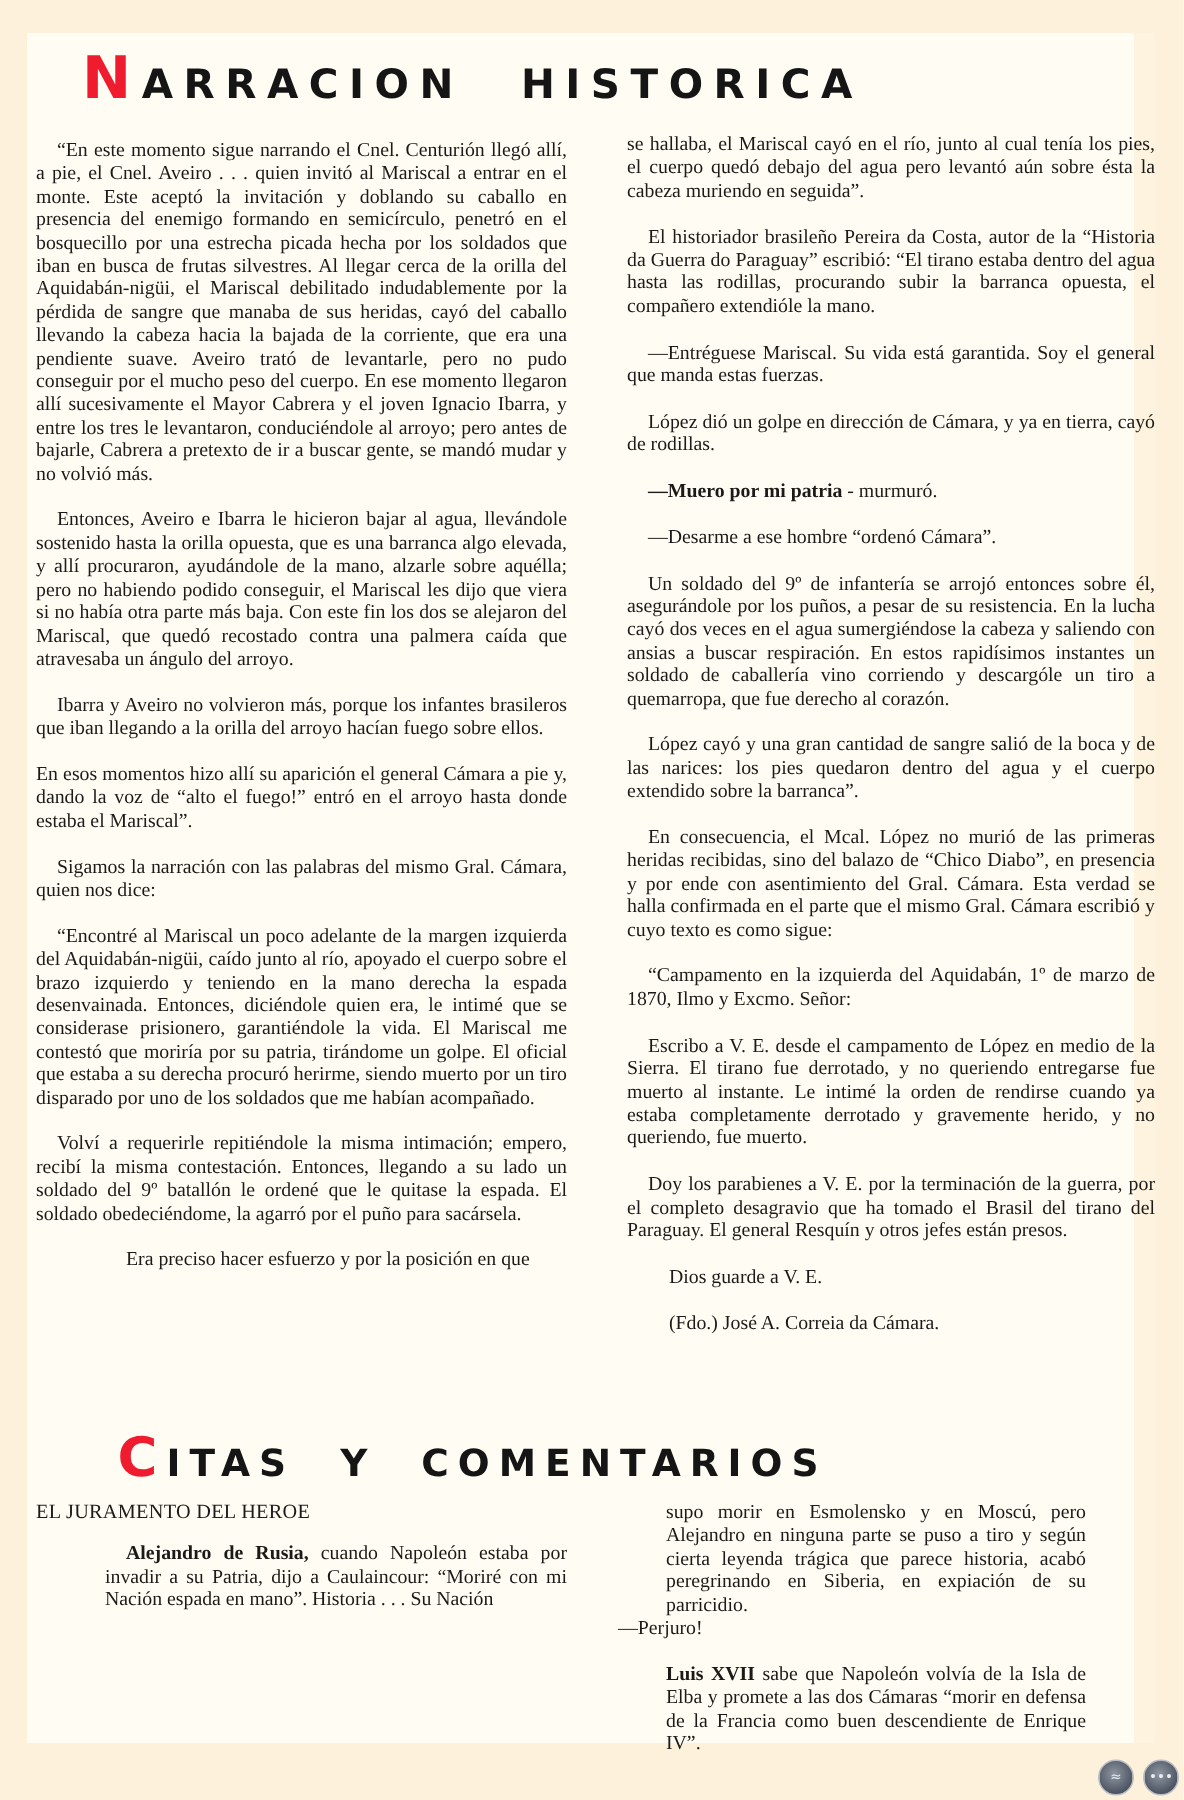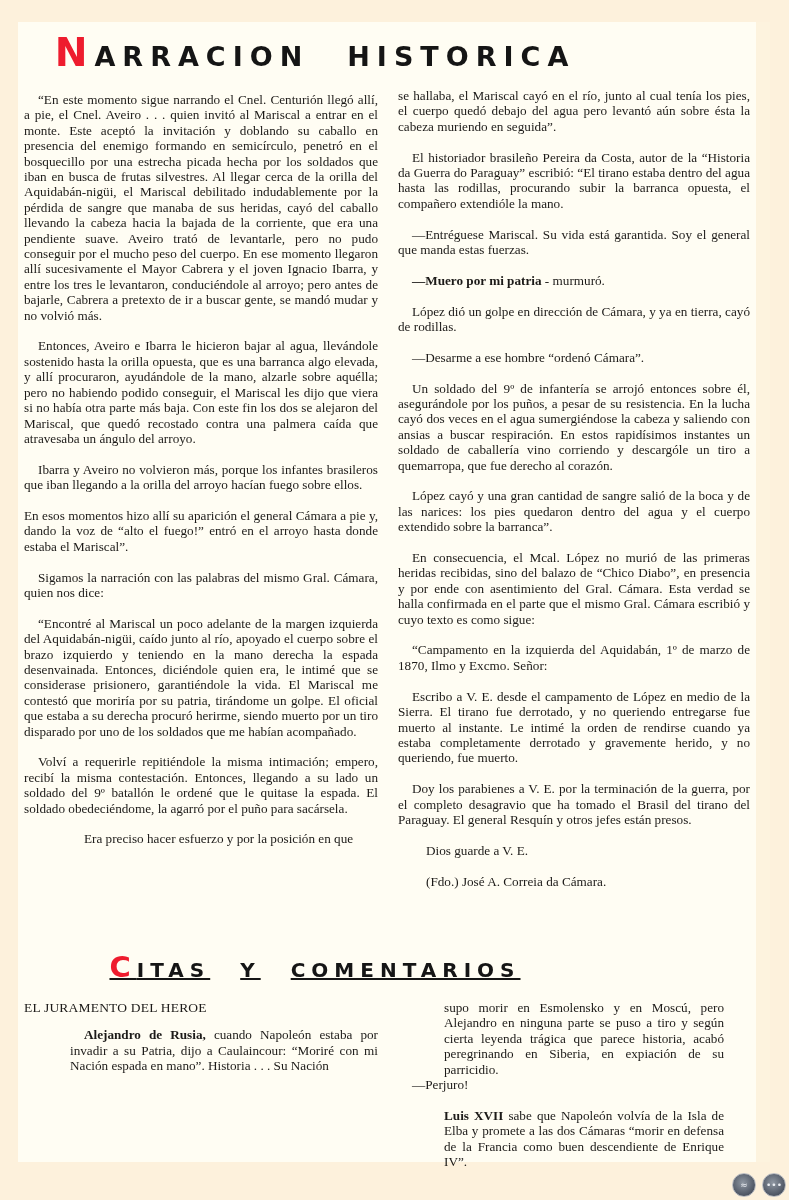--- a/index.html
+++ b/index.html
@@ -18,29 +18,29 @@
     background:#fdf3de;
   }
   .heading {
     position:absolute; left:0; width:630px; text-align:center;
     font-family:"DejaVu Sans","Liberation Sans",sans-serif; font-weight:bold;
     color:#151515; white-space:nowrap;
   }
   .heading .cap { color:#ee1c2e; font-size:1.45em; }
   #h1 { top:30px; font-size:27px; letter-spacing:7px; }
   #h1 .gap { display:inline-block; width:38px; }
-  #h2 { top:950px; font-size:20px; letter-spacing:6px;text-decoration:underline; }
+  #h2 { top:950px; font-size:25px; letter-spacing:6px; }
   #h2 .gap { display:inline-block; width:30px; }
 
   .col {
     position:absolute; font-size:13.2px; line-height:15.4px; text-align:justify;
     hyphens:manual;
   }
   #col-left  { left:24px;  top:92px;  width:354px; }
-  #col-right { left:398px; top:88px;  width:352px;font-family:Liberation Serif, serif; }
+  #col-right { left:418px; top:88px;  width:352px;font-family:Liberation Serif, serif; }
   #col-left2 { left:24px;  top:1000px; width:354px; }
   #col-right2{ left:398px; top:1000px; width:326px; }
   .col p { margin:0 0 15.4px 0; text-indent:14px; }
   .col p.ni { text-indent:0; }
   .col p.tight { margin-bottom:0;margin-left:46px; }
   .col h4 {
     margin:0 0 12px 0; font-size:13.5px; font-weight:normal; letter-spacing:0.2px;
   }
   b { font-weight:bold; }
   .sig { margin:0; padding-left:14px; }
@@ -72,22 +72,22 @@
   <p>Sigamos la narración con las palabras del mismo Gral. Cámara, quien nos dice:</p>
   <p>“Encontré al Mariscal un poco adelante de la margen izquierda del Aquidabán-nigüi, caído junto al río, apoyado el cuerpo sobre el brazo izquierdo y teniendo en la mano derecha la espada desenvainada. Entonces, diciéndole quien era, le intimé que se considerase prisionero, garantiéndole la vida. El Mariscal me contestó que moriría por su patria, tirándome un golpe. El oficial que estaba a su derecha procuró herirme, siendo muerto por un tiro disparado por uno de los soldados que me habían acompañado.</p>
   <p>Volví a requerirle repitiéndole la misma intimación; empero, recibí la misma contestación. Entonces, llegando a su lado un soldado del 9º batallón le ordené que le quitase la espada. El soldado obedeciéndome, la agarró por el puño para sacársela.</p>
   <p class="tight">Era preciso hacer esfuerzo y por la posición en que</p>
 </div>
 
 <div class="col" id="col-right">
   <p class="ni">se hallaba, el Mariscal cayó en el río, junto al cual tenía los pies, el cuerpo quedó debajo del agua pero levantó aún sobre ésta la cabeza muriendo en seguida”.</p>
   <p>El historiador brasileño Pereira da Costa, autor de la “Historia da Guerra do Paraguay” escribió: “El tirano estaba dentro del agua hasta las rodillas, procurando subir la barranca opuesta, el compañero extendióle la mano.</p>
   <p>—Entréguese Mariscal. Su vida está garantida. Soy el general que manda estas fuerzas.</p>
+  <p>López dió un golpe en dirección de Cámara, y ya en tierra, cayó de rodillas.</p>
   <p><b>—Muero por mi patria</b><span> - murmuró.</span></p>
-  <p>López dió un golpe en dirección de Cámara, y ya en tierra, cayó de rodillas.</p>
   <p>—Desarme a ese hombre “ordenó Cámara”.</p>
   <p>Un soldado del 9º de infantería se arrojó entonces sobre él, asegurándole por los puños, a pesar de su resistencia. En la lucha cayó dos veces en el agua sumergiéndose la cabeza y saliendo con ansias a buscar respiración. En estos rapidísimos instantes un soldado de caballería vino corriendo y descargóle un tiro a quemarropa, que fue derecho al corazón.</p>
   <p>López cayó y una gran cantidad de sangre salió de la boca y de las narices: los pies quedaron dentro del agua y el cuerpo extendido sobre la barranca”.</p>
   <p>En consecuencia, el Mcal. López no murió de las primeras heridas recibidas, sino del balazo de “Chico Diabo”, en presencia y por ende con asentimiento del Gral. Cámara. Esta verdad se halla confirmada en el parte que el mismo Gral. Cámara escribió y cuyo texto es como sigue:</p>
   <p>“Campamento en la izquierda del Aquidabán, 1º de marzo de 1870, Ilmo y Excmo. Señor:</p>
   <p>Escribo a V. E. desde el campamento de López en medio de la Sierra. El tirano fue derrotado, y no queriendo entregarse fue muerto al instante. Le intimé la orden de rendirse cuando ya estaba completamente derrotado y gravemente herido, y no queriendo, fue muerto.</p>
   <p>Doy los parabienes a V. E. por la terminación de la guerra, por el completo desagravio que ha tomado el Brasil del tirano del Paraguay. El general Resquín y otros jefes están presos.</p>
   <p class="sig">Dios guarde a V. E.</p>
   <p class="sig">(Fdo.) José A. Correia da Cámara.</p>
 </div>

